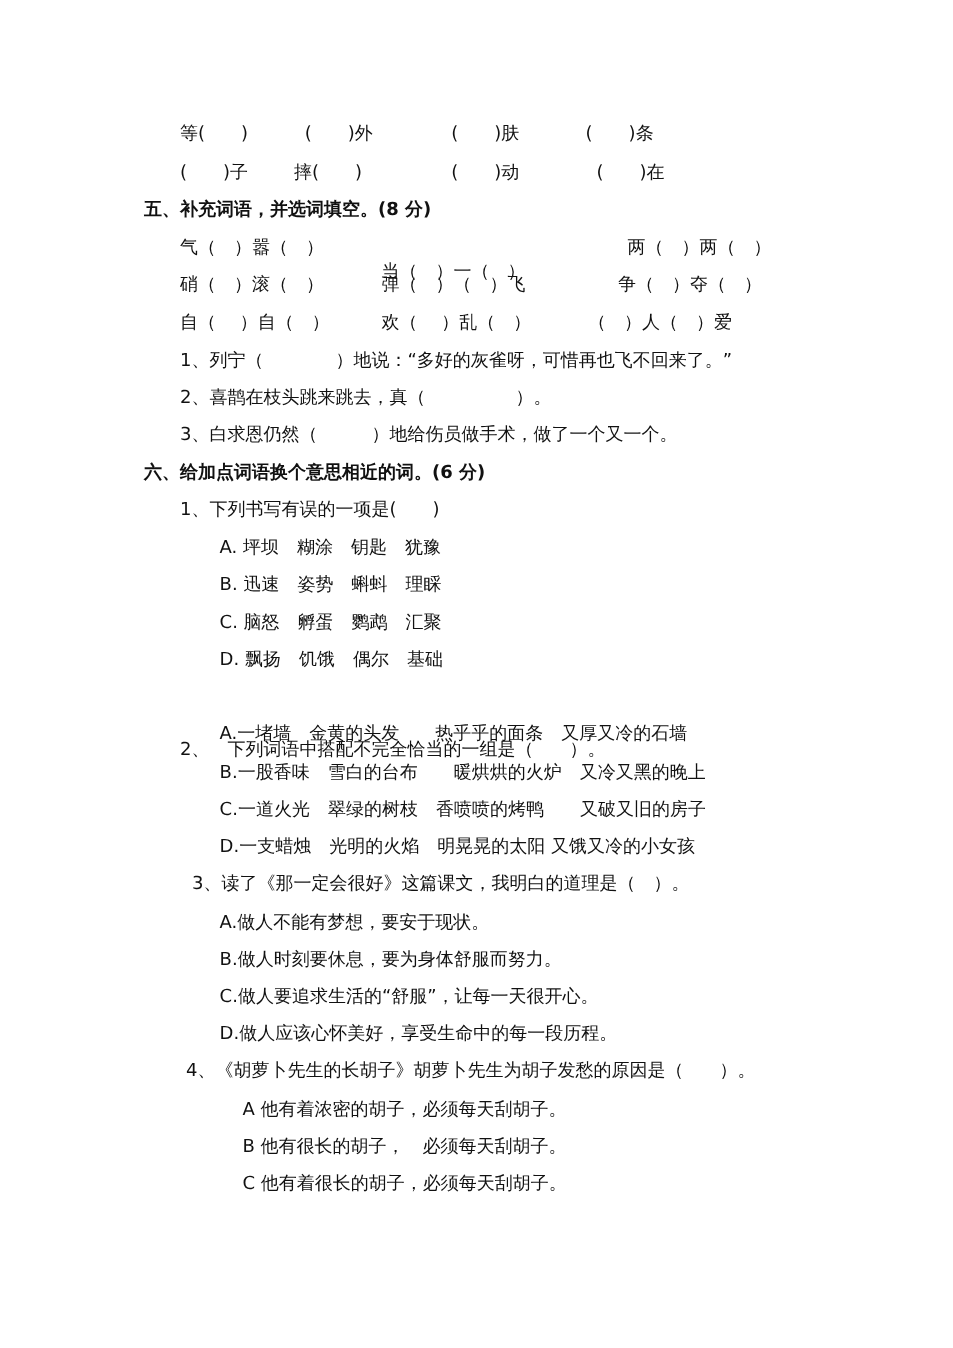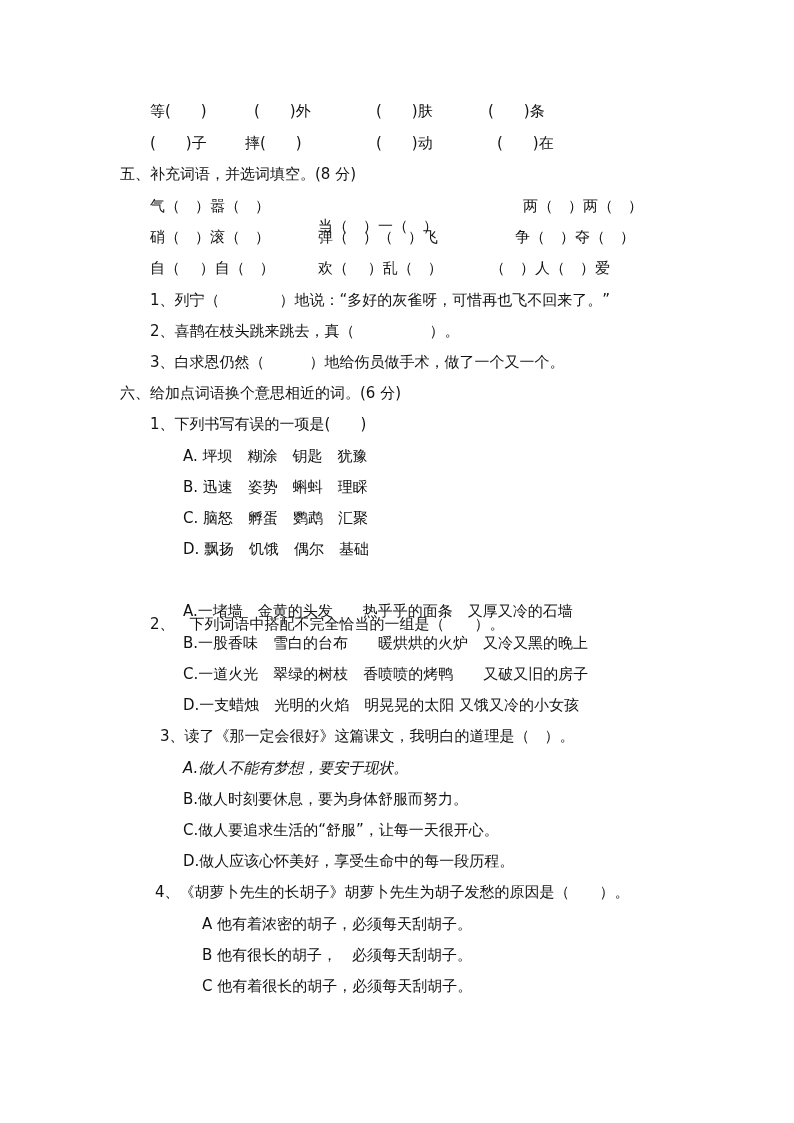--- a/index.html
+++ b/index.html
@@ -2,21 +2,21 @@
 <html><head>
   <meta charset="utf-8">
   <style>
     html, body { margin: 0; padding: 0; background: #ffffff; }
     body {
       width: 794px; height: 1123px; position: relative; overflow: hidden;
       font-family: "DejaVu Sans", "Liberation Sans", sans-serif;
       color: #111111; font-size: 15px;
     }
     .line { position: absolute; white-space: pre; line-height: 20px; }
-    .bold { font-weight: normal; }
+    .bold { font-weight: bold; }
     .cell { position: absolute; white-space: pre; line-height: 20px; }
   </style>
 </head>
 <body>
 
 <div>
 
   <div>
     <span class="cell" style="left:150px;top:101px;">等(　　)</span>
     <span class="cell" style="left:254px;top:101px;">(　　)外</span>
@@ -54,21 +54,21 @@
   <div class="line" style="left:183px;top:508px;">C. 脑怒　孵蛋　鹦鹉　汇聚</div>
   <div class="line" style="left:183px;top:539px;">D. 飘扬　饥饿　偶尔　基础</div>
 
   <div class="line" style="left:150px;top:570px;margin-top:44px;">2、　下列词语中搭配不完全恰当的一组是（　　）。</div>
   <div class="line" style="left:183px;top:601px;">A.一堵墙　金黄的头发　　热乎乎的面条　又厚又冷的石墙</div>
   <div class="line" style="left:183px;top:633px;">B.一股香味　雪白的台布　　暖烘烘的火炉　又冷又黑的晚上</div>
   <div class="line" style="left:183px;top:664px;">C.一道火光　翠绿的树枝　香喷喷的烤鸭　　又破又旧的房子</div>
   <div class="line" style="left:183px;top:695px;">D.一支蜡烛　光明的火焰　明晃晃的太阳 又饿又冷的小女孩</div>
 
   <div class="line" style="left:160px;top:726px;">3、读了《那一定会很好》这篇课文，我明白的道理是（　）。</div>
-  <div class="line" style="left:183px;top:758px;font-style:italic;">A.做人不能有梦想，要安于现状。</div>
+  <div class="line" style="left:183px;top:758px;">A.做人不能有梦想，要安于现状。</div>
   <div class="line" style="left:183px;top:789px;">B.做人时刻要休息，要为身体舒服而努力。</div>
   <div class="line" style="left:183px;top:820px;">C.做人要追求生活的“舒服”，让每一天很开心。</div>
   <div class="line" style="left:183px;top:851px;">D.做人应该心怀美好，享受生命中的每一段历程。</div>
 
   <div class="line" style="left:155px;top:882px;">4、《胡萝卜先生的长胡子》胡萝卜先生为胡子发愁的原因是（　　）。</div>
   <div class="line" style="left:202px;top:914px;">A 他有着浓密的胡子，必须每天刮胡子。</div>
   <div class="line" style="left:202px;top:945px;">B 他有很长的胡子，　必须每天刮胡子。</div>
   <div class="line" style="left:202px;top:976px;">C 他有着很长的胡子，必须每天刮胡子。</div>
 
 </div>

